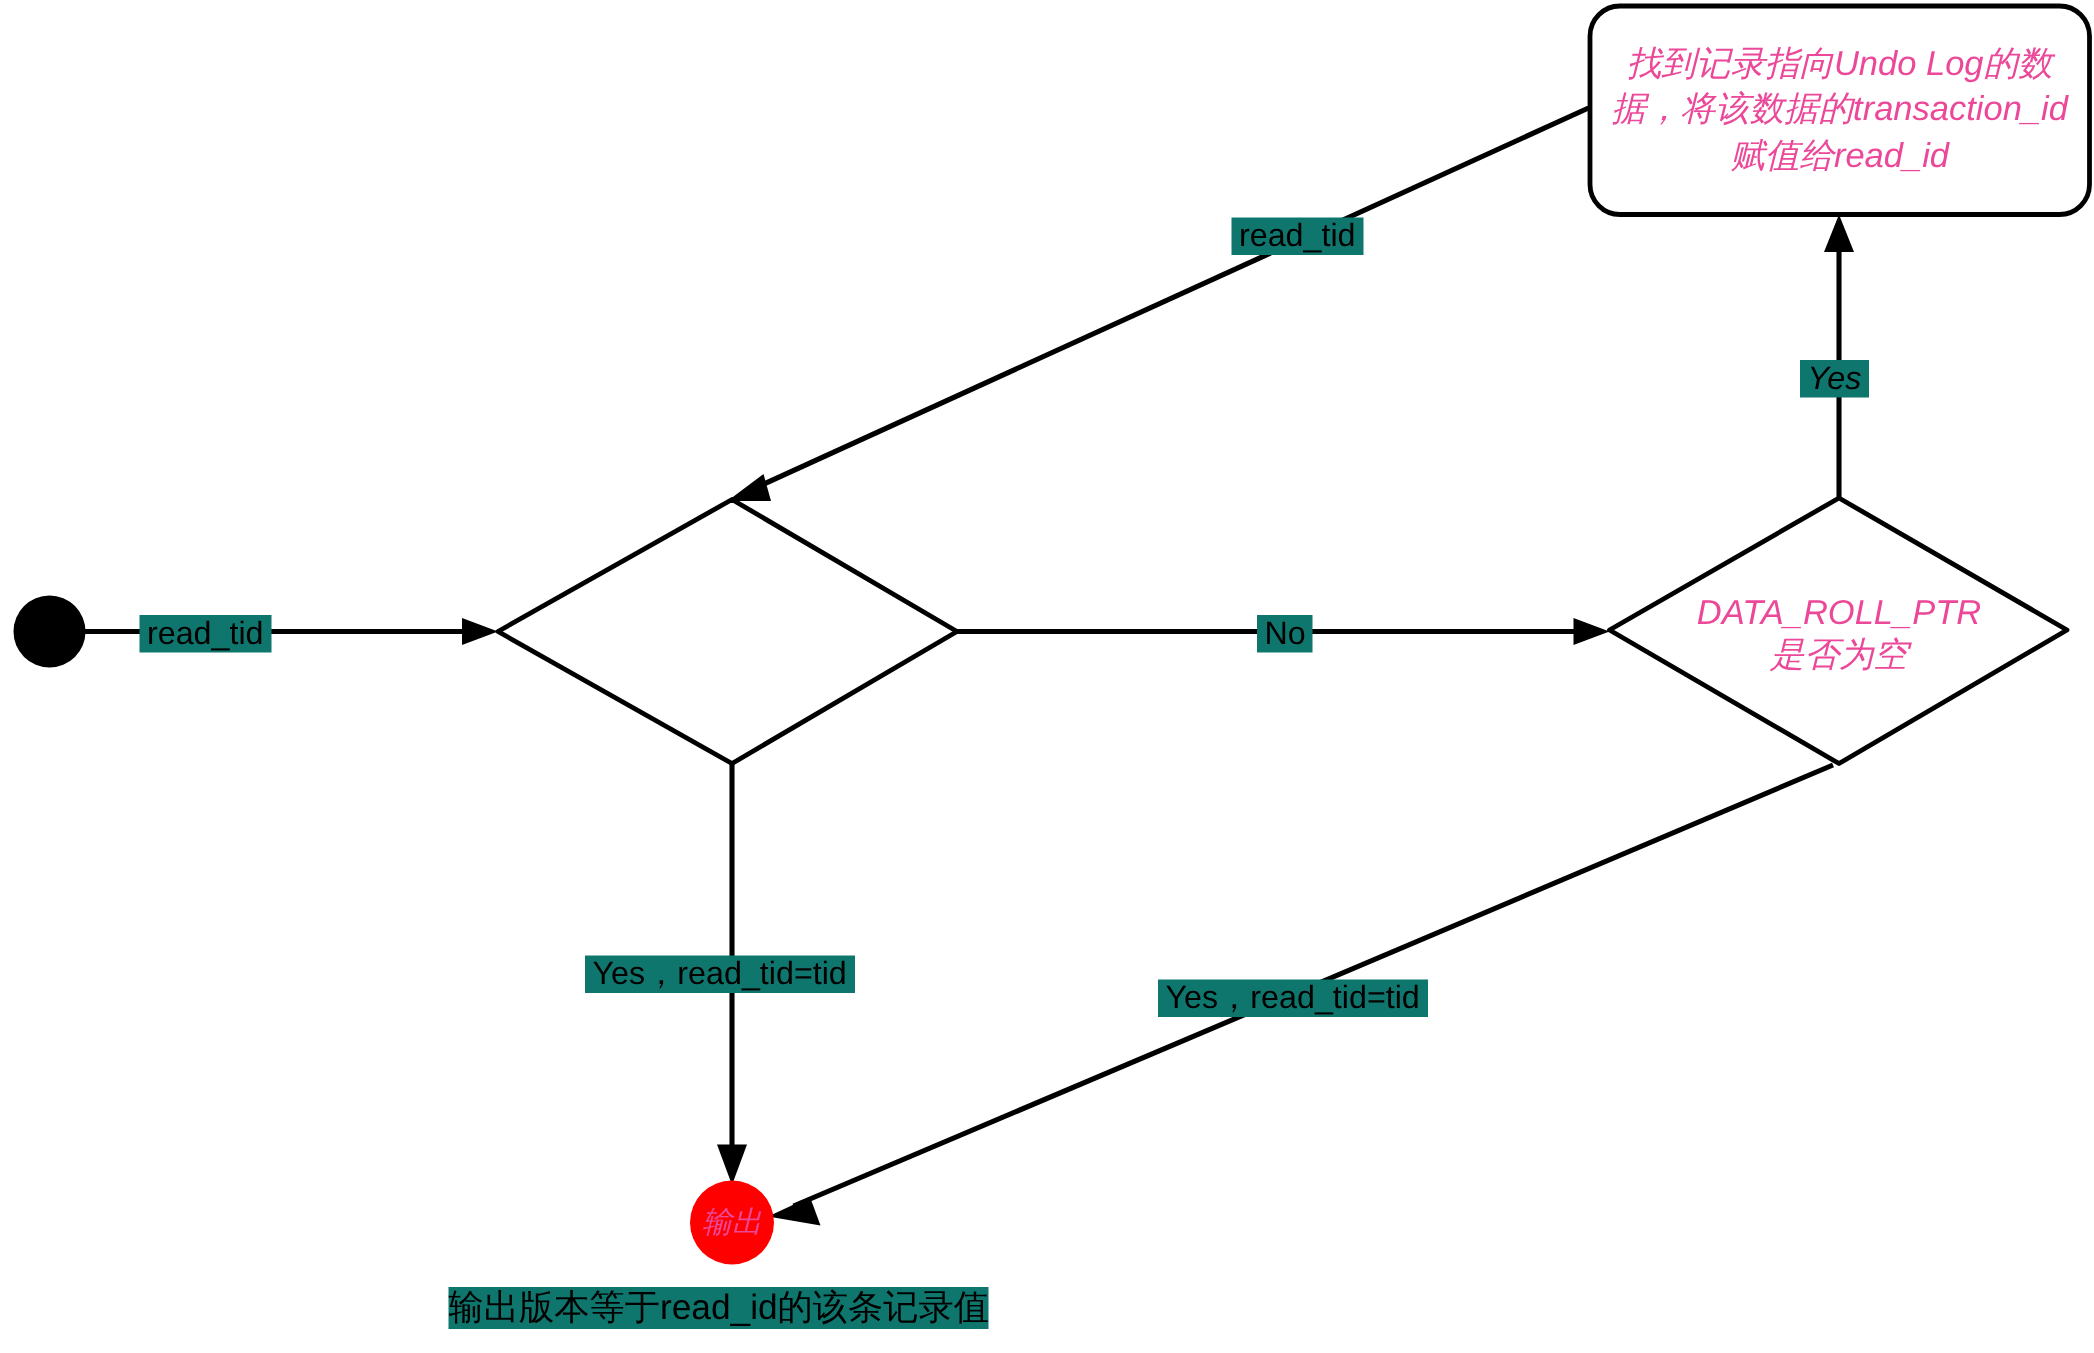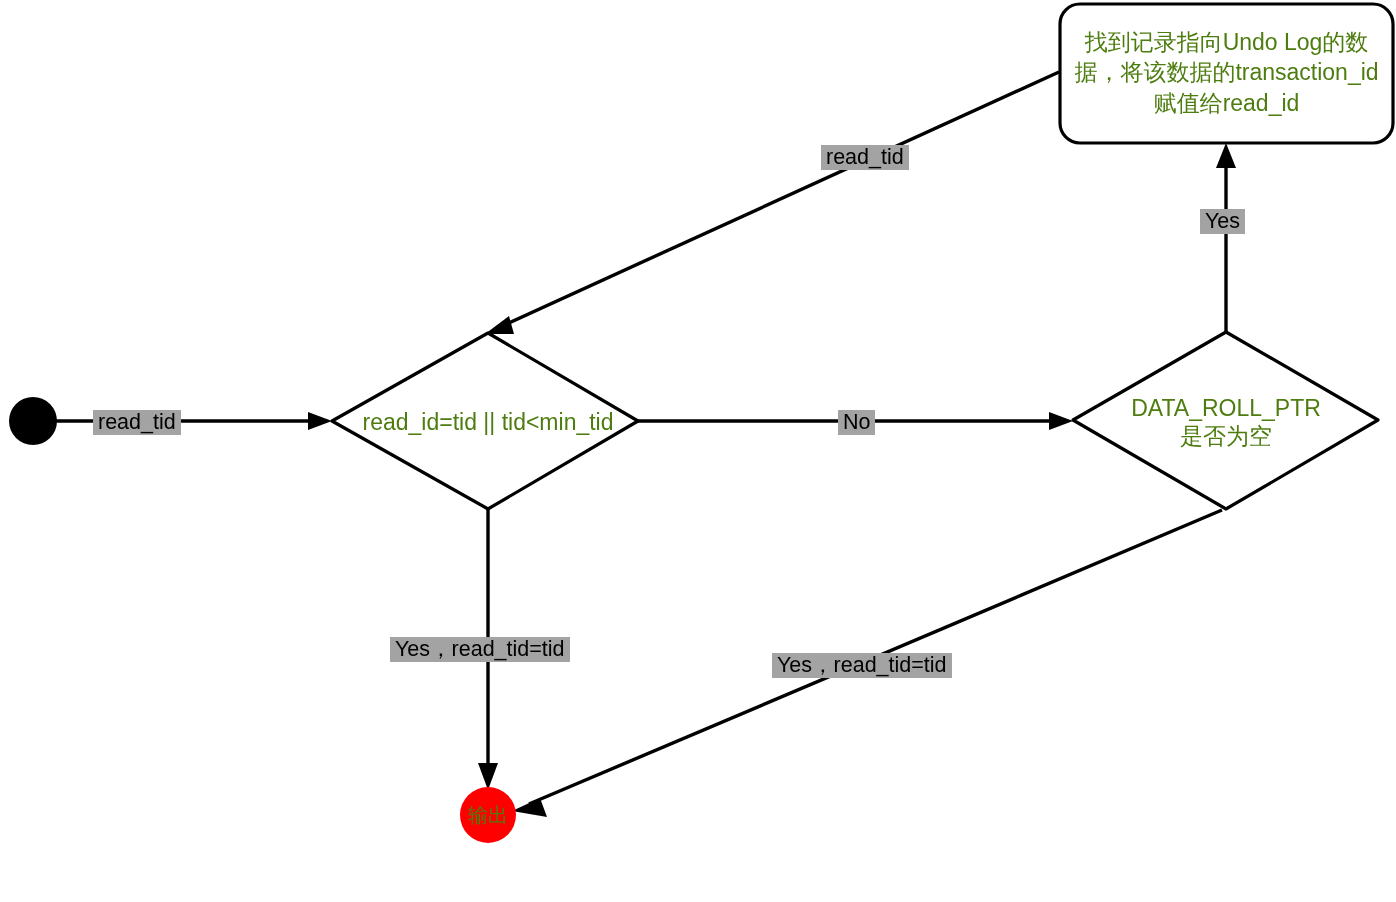--- a/index.html
+++ b/index.html
@@ -46,29 +46,30 @@
   }
   .edge-head {
     fill: #000000;
     stroke: none;
   }
   .lbl {
     position: absolute;
     color: #000000;
     white-space: nowrap;
     line-height: 1.18;
-    background: #a3a3a3;
+    background: #0f766e;
   }
   .node-text {
     position: absolute;
-    color: #4d7c0f;
+    color: #ec4899;
     text-align: center;
     white-space: nowrap;
     line-height: 1.2;
     background: transparent;
+    font-style: italic;
   }
   .edge-label {
     font-size: 21.5px;
     padding: 0 5px;
   }
   .diamond-label {
     font-size: 23px;
   }
   .box-label {
     font-size: 23px;
@@ -127,35 +128,35 @@
     <polygon class="node-shape" points="332,421 488,333 638,421 488,509"></polygon>
 
     <polygon class="node-shape" points="1073,420 1226,332 1378,420 1226,509"></polygon>
 
     <rect class="node-shape" x="1060" y="4" width="333" height="139" rx="20" ry="20"></rect>
 
     <circle class="terminal-end" cx="488" cy="815" r="28"></circle>
 
   </svg>
 
-  <div class="node-text diamond-label" style="left:348px; top:409px; width:280px;">read_id=tid || tid&lt;min_tid</div>
 
   <div class="node-text diamond-label" style="left:1096px; top:423px; width:260px;">是否为空</div>
   <div class="node-text diamond-label" style="left:1096px; top:395px; width:260px;">DATA_ROLL_PTR</div>
 
   <div class="node-text box-label" style="left:1070px; top:27px; width:313px;">找到记录指向Undo Log的数据，将该数据的transaction_id赋值给read_id</div>
 
   <div class="node-text end-label" style="left:438px; top:803px; width:100px;">输出</div>
 
   <div class="lbl edge-label" style="left:93px; top:410px;">read_tid</div>
 
   <div class="lbl edge-label" style="left:838px; top:410px;">No</div>
 
-  <div class="lbl edge-label" style="left:1200px; top:209px;">Yes</div>
+  <div class="lbl edge-label" style="left:1200px; top:240px;font-style:italic;">Yes</div>
 
   <div class="lbl edge-label" style="left:821px; top:145px;">read_tid</div>
 
   <div class="lbl edge-label" style="left:390px; top:637px;">Yes，read_tid=tid</div>
 
   <div class="lbl edge-label" style="left:772px; top:653px;">Yes，read_tid=tid</div>
 
+  <div class="lbl caption" style="left:299px; top:858px;">输出版本等于read_id的该条记录值</div>
 
 </div>
 
 </body></html>

